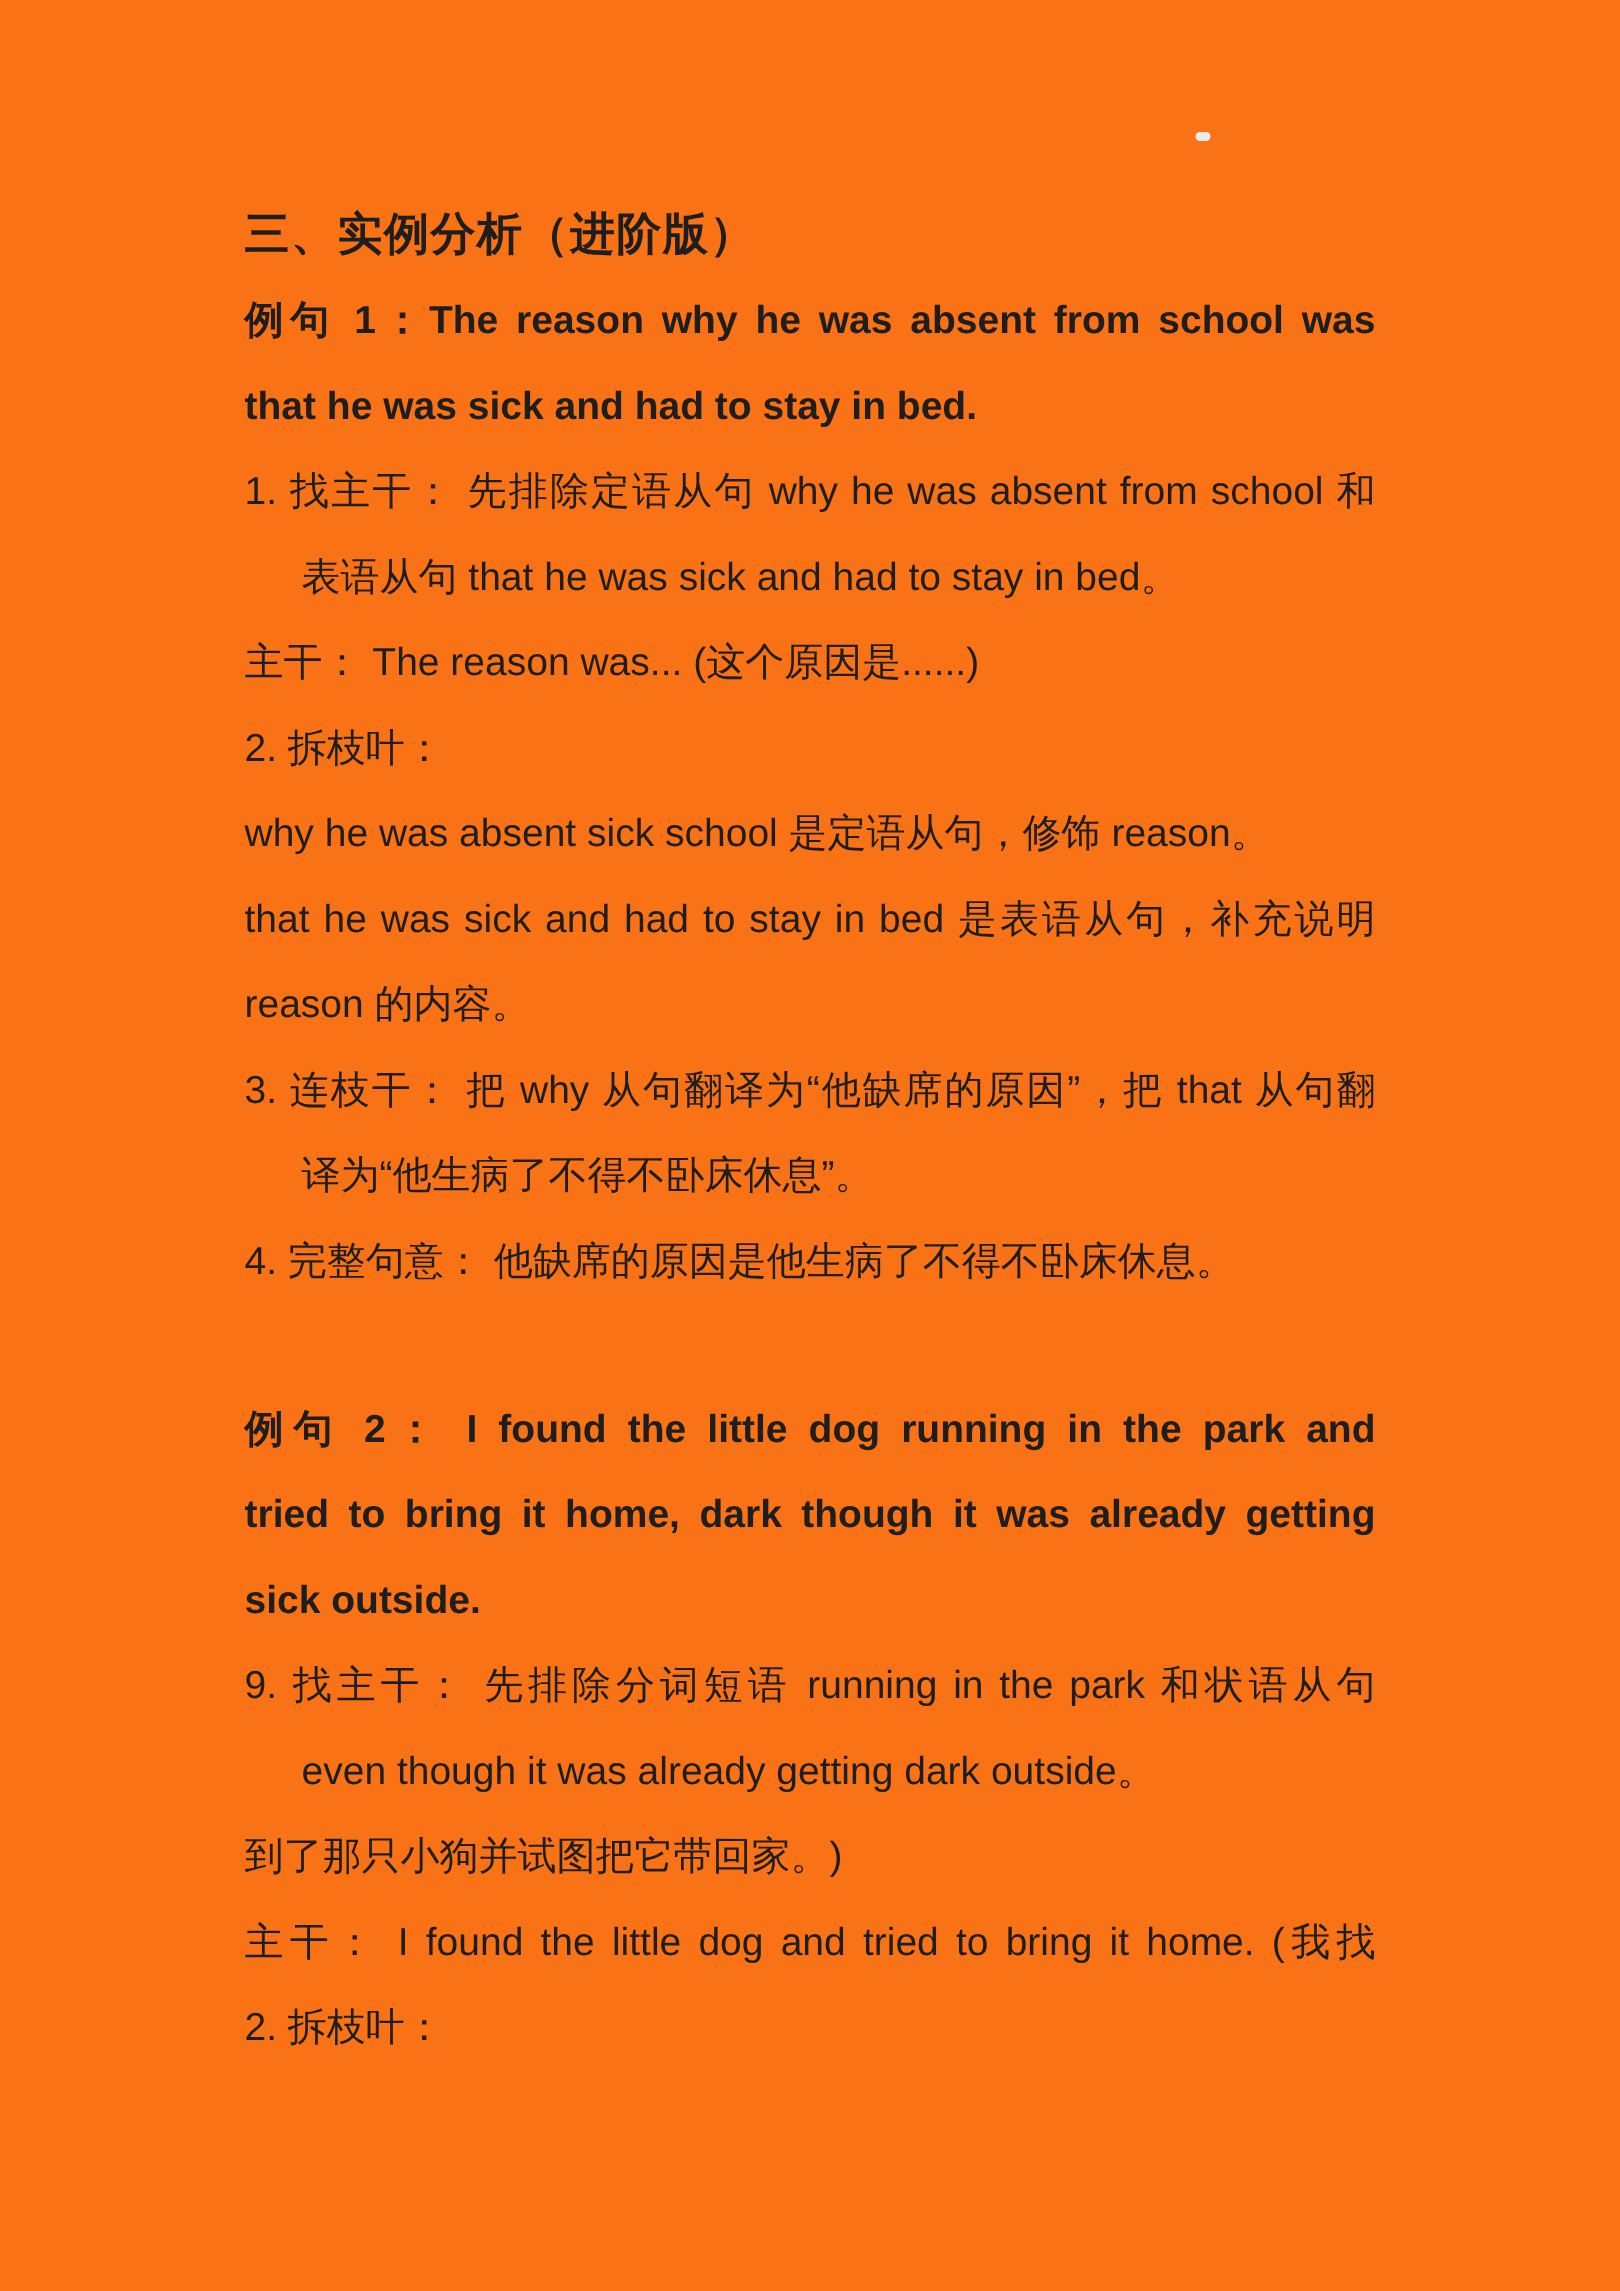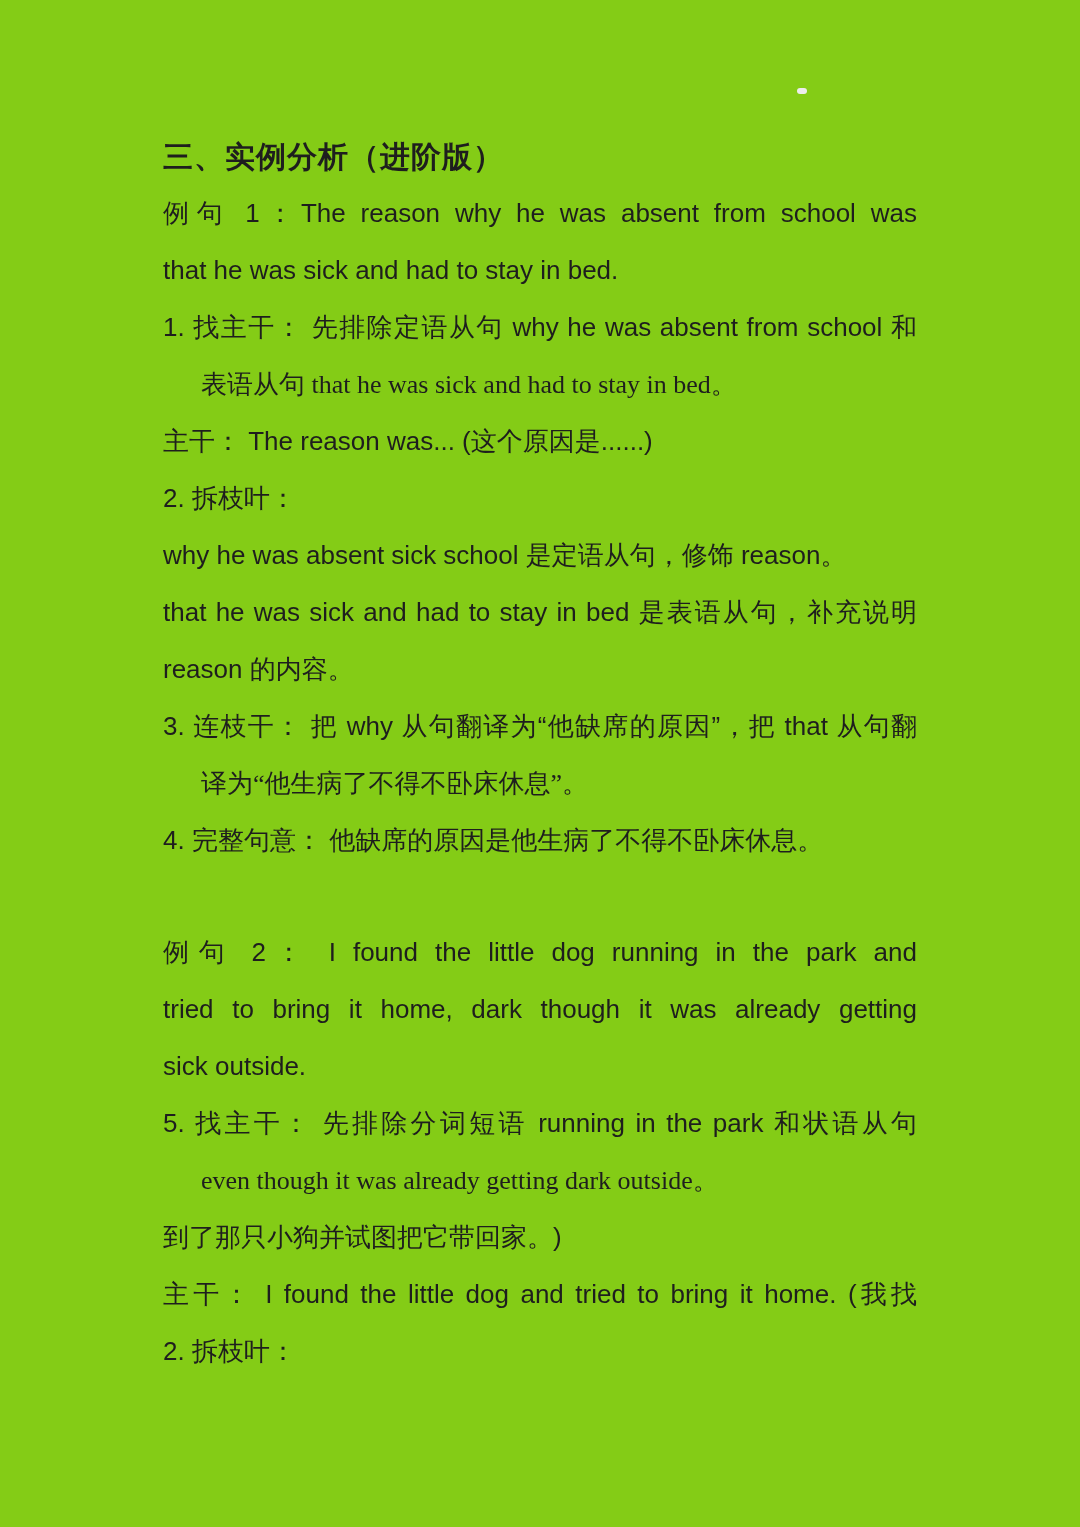--- a/index.html
+++ b/index.html
@@ -5,50 +5,49 @@
   html, body {
     margin: 0;
     padding: 0;
     background: #ffffff;
   }
   .page {
     position: relative;
     width: 1080px;
     height: 1527px;
     margin: 0 auto;
-    background: #84cc16;
+    background: #f97316;
     box-sizing: border-box;
     padding: 128px 163px 0 163px;
     overflow: hidden;
     font-family: "Liberation Sans", "DejaVu Sans", sans-serif;
     color: #1e1e1e;
   }
   .line {
     margin: 0;
     font-size: 26px;
     line-height: 57px;
     height: 57px;
     font-weight: 400;
     color: #1e1e1e;
   }
   .heading {
     font-size: 30px;
     font-weight: 700;
     letter-spacing: 1px;
   }
   .example {
-    font-weight: 400;
+    font-weight: 700;
   }
   .justify {
     text-align: justify;
     text-align-last: justify;
   }
   .indent {
     padding-left: 38px;
-    font-family: Liberation Serif, serif;
   }
   .space-before {
     margin-top: 55px;
   }
   .artifact-dot {
     position: absolute;
     left: 797px;
     top: 88px;
     width: 10px;
     height: 6px;
@@ -71,19 +70,19 @@
       <p class="line body">2. 拆枝叶：</p>
       <p class="line body">why he was absent sick school 是定语从句，修饰 reason。</p>
       <p class="line body justify">that he was sick and had to stay in bed 是表语从句，补充说明</p>
       <p class="line body">reason 的内容。</p>
       <p class="line body justify">3. 连枝干： 把 why 从句翻译为“他缺席的原因”，把 that 从句翻</p>
       <p class="line body indent">译为“他生病了不得不卧床休息”。</p>
       <p class="line body">4. 完整句意： 他缺席的原因是他生病了不得不卧床休息。</p>
       <p class="line example justify space-before">例句 2： I found the little dog running in the park and</p>
       <p class="line example justify">tried to bring it home, dark though it was already getting</p>
       <p class="line example">sick outside.</p>
-      <p class="line body justify">5. 找主干： 先排除分词短语 running in the park 和状语从句</p>
+      <p class="line body justify">9. 找主干： 先排除分词短语 running in the park 和状语从句</p>
       <p class="line body indent">even though it was already getting dark outside。</p>
       <p class="line body">到了那只小狗并试图把它带回家。)</p>
       <p class="line body justify">主干： I found the little dog and tried to bring it home. (我找</p>
       <p class="line body">2. 拆枝叶：</p>
     </div>
 </div>
 
 </body></html>

